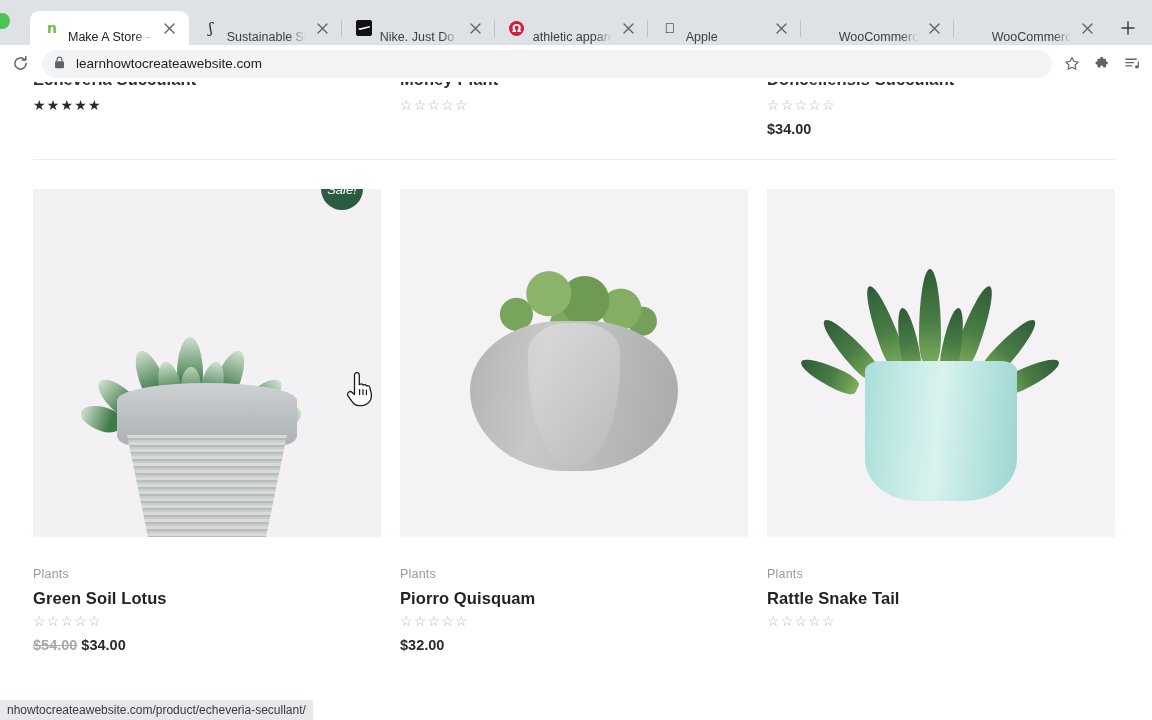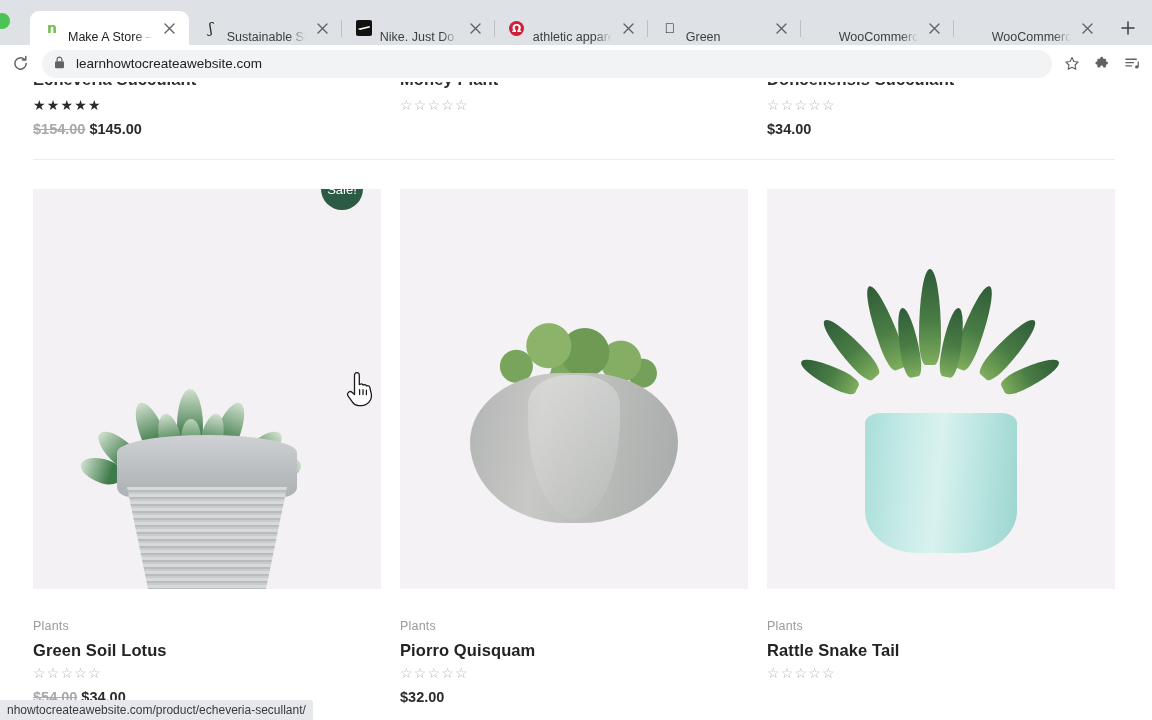--- a/index.html
+++ b/index.html
@@ -241,24 +241,25 @@
     grid-column: 1 / -1;
     height: 1px;
     background: #ececec;
     margin-top: 22px;
   }
 
   
   .card { position: relative; }
   .card-img {
     width: 348px;
-    height: 400px;
+    height: 348px;
     position: relative;
     overflow: hidden;
     background: #f3f1f4;
+    font-style: italic;
   }
   .card-img.plain { background: #f4f2f5; }
 
   .sale-badge {
     position: absolute;
     top: -21px;
     right: 18px;
     width: 42px; height: 42px;
     border-radius: 50%;
     background: #2b5b42;
@@ -462,21 +463,21 @@
         <svg width="11" height="11" viewBox="0 0 11 11">
             <path d="M1 1L10 10M10 1L1 10" stroke="currentColor" stroke-width="1.4" stroke-linecap="round"></path>
           </svg>
       </span>
     </div>
 
     <div class="tab" style="width:153px">
       <span class="tab-favicon">
           <span class="fav-apple"></span>
         </span>
-      <span class="tab-title">Green</span>
+      <span class="tab-title">Apple</span>
       <span class="tab-close">
         <svg width="11" height="11" viewBox="0 0 11 11">
             <path d="M1 1L10 10M10 1L1 10" stroke="currentColor" stroke-width="1.4" stroke-linecap="round"></path>
           </svg>
       </span>
     </div>
 
     <div class="tab" style="width:153px">
       <span class="tab-favicon fav-blank"></span>
       <span class="tab-title" style="text-align:center">WooCommerce</span>
@@ -542,23 +543,20 @@
       </div>
     </div>
   </div>
 
   <div class="viewport">
 
     <div class="shop-grid row-clipped">
       <div>
         <div class="prod-title-clip">Echeveria Succulant</div>
         <div class="stars filled">★★★★★</div>
-        <div class="price-line">
-          <span class="price-old">$154.00</span><span>$145.00</span>
-        </div>
       </div>
 
       <div>
         <div class="prod-title-clip">Money Plant</div>
         <div class="stars">☆☆☆☆☆</div>
       </div>
 
       <div>
         <div class="prod-title-clip">Doncellensis Succulant</div>
         <div class="stars">☆☆☆☆☆</div>

